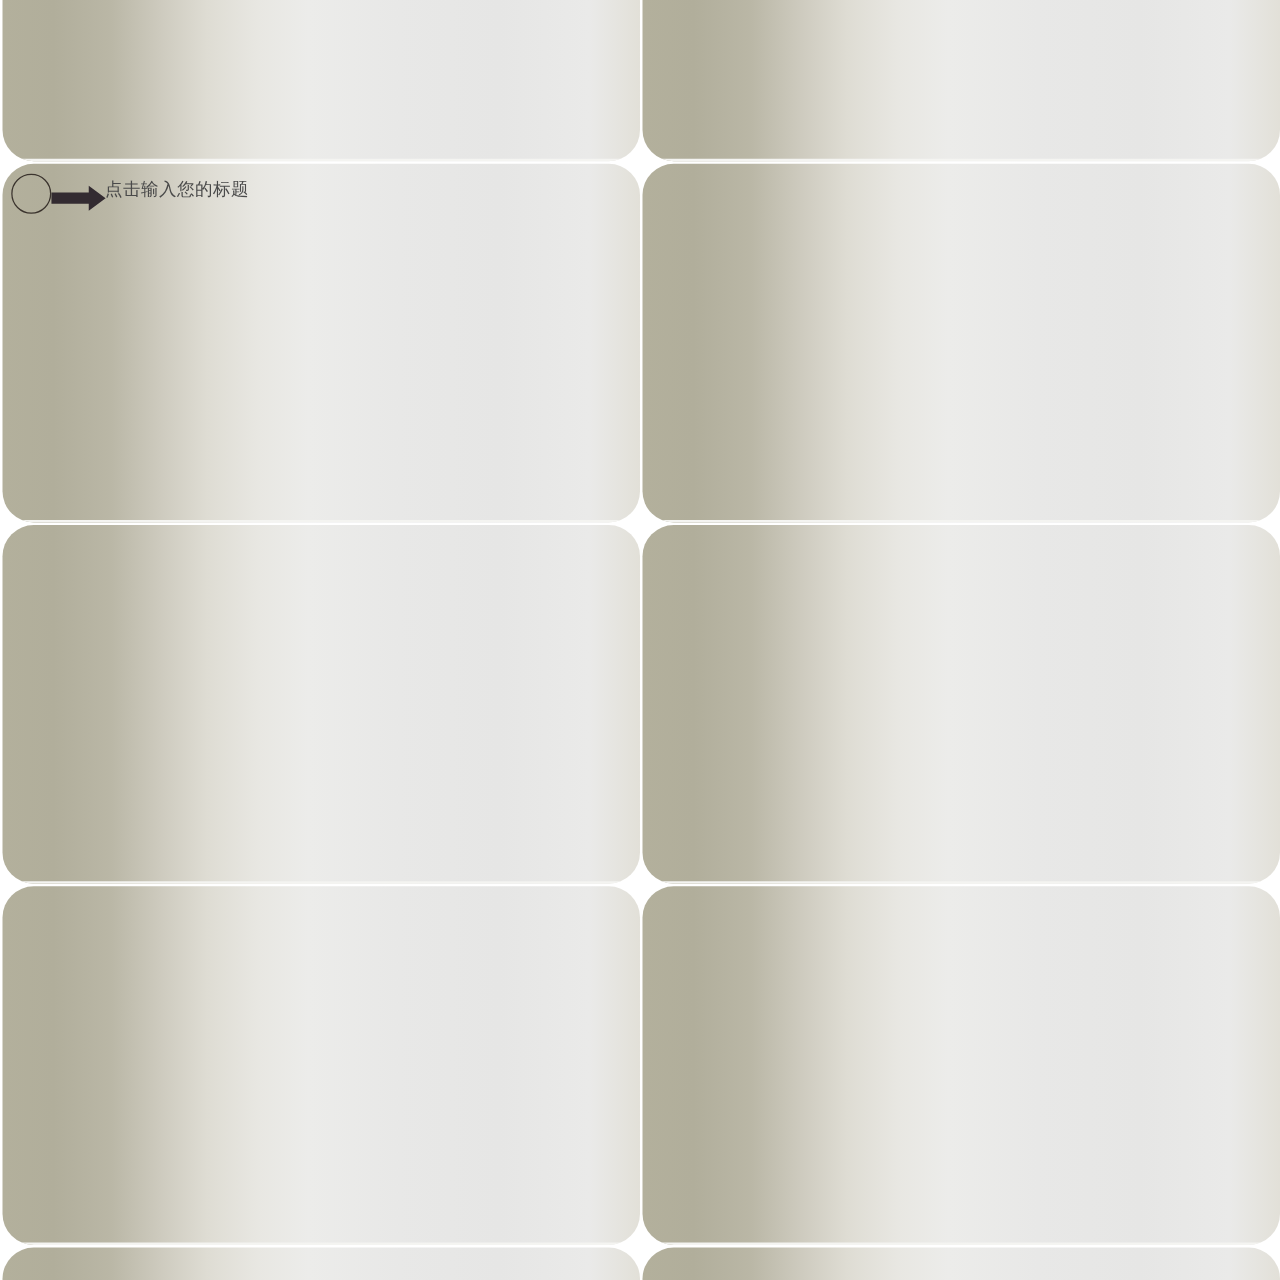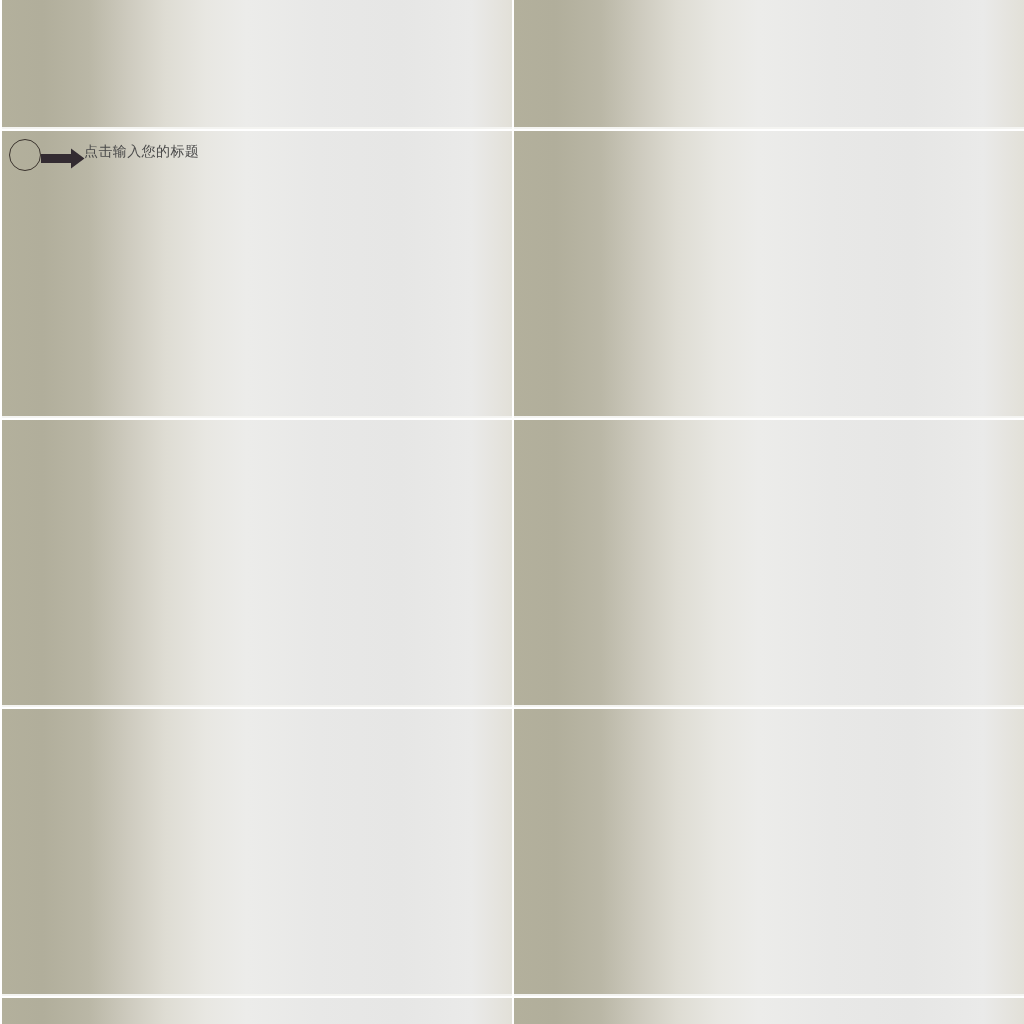--- a/index.html
+++ b/index.html
@@ -1,20 +1,20 @@
 <!DOCTYPE html>
 <html><head>
 <meta charset="utf-8">
 <style>
   html,body{margin:0;padding:0;}
   body{width:1024px;height:1024px;overflow:hidden;background:#fff;
        font-family:"Liberation Sans",sans-serif;}
   .grid{position:relative;width:1024px;height:1024px;}
   .slide{position:absolute;width:510px;height:287px;overflow:hidden;
-         background:linear-gradient(90deg,#b3b09c 0%,#b1ae9b 8%,#bab7a6 17%,#cecbbf 25%,#dedcd3 32%,#e8e7e2 40%,#ececea 48%,#e8e8e7 62%,#e6e6e5 78%,#eaeae9 92%,#e2e0d8 100%);}
+         background:linear-gradient(90deg,#b3b09c 0%,#b1ae9b 8%,#bab7a6 17%,#cecbbf 25%,#dedcd3 32%,#e8e7e2 40%,#ececea 48%,#e8e8e7 62%,#e6e6e5 78%,#eaeae9 92%,#e2e0d8 100%);border-radius:25px;}
   .slide::after{content:"";position:absolute;left:0;right:0;bottom:0;height:2px;background:#f4f4f1;}
 
   
   .shead{position:absolute;left:0;top:0;width:100%;height:46px;}
   .shead .circ{position:absolute;left:7px;top:8px;width:32px;height:32px;border:1px solid #3b342e;
        border-radius:50%;box-sizing:border-box;}
   .shead .arw{position:absolute;left:39px;top:17px;}
   .shead .ttl{position:absolute;left:82px;top:12px;font-size:14px;color:#4a4a4a;letter-spacing:.4px;}
 </style>
 </head>

